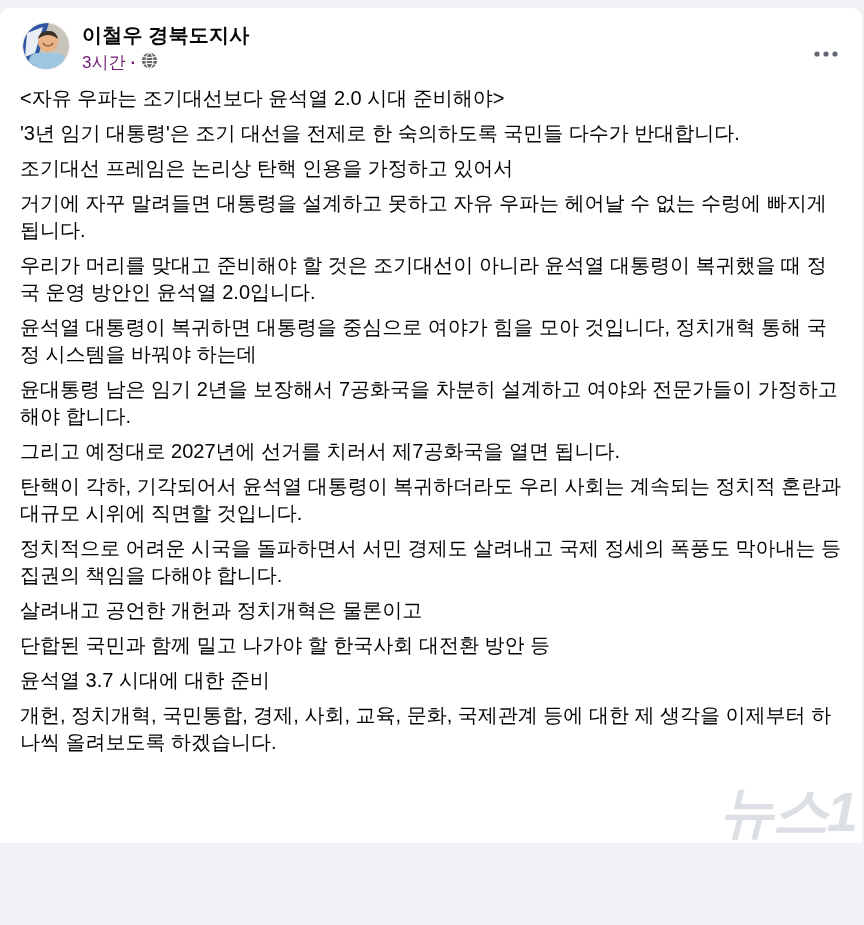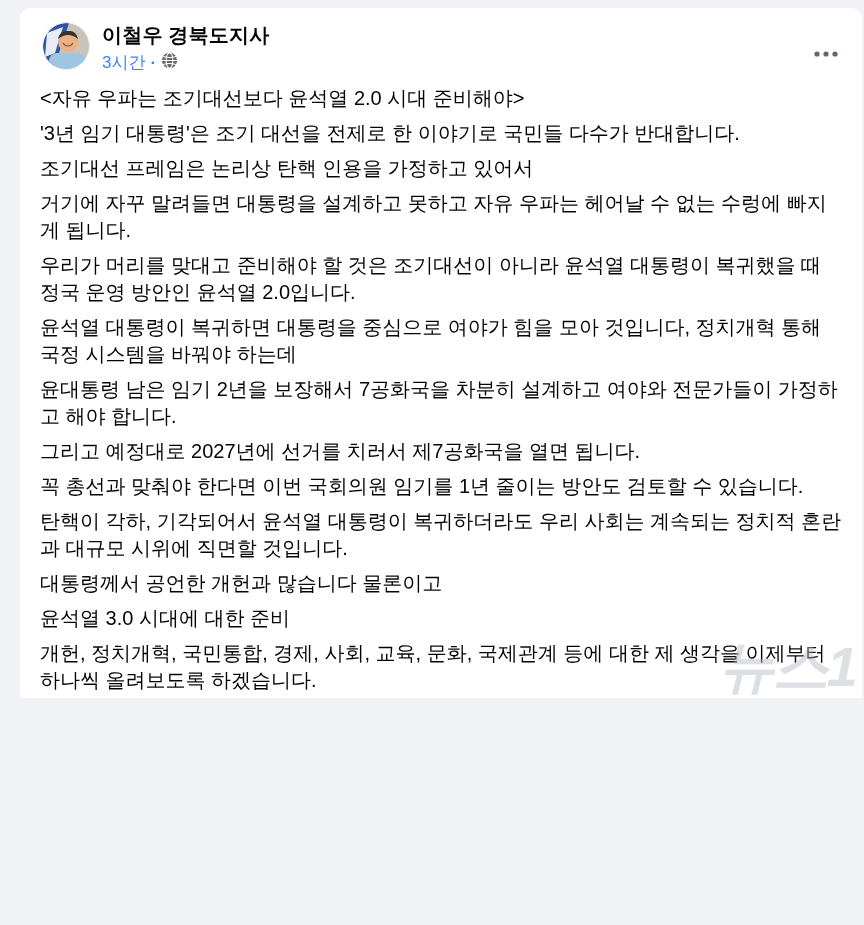--- a/index.html
+++ b/index.html
@@ -3,24 +3,24 @@
 <meta charset="utf-8">
 <style>
   * { margin: 0; padding: 0; box-sizing: border-box; }
   html, body { width: 864px; height: 925px; overflow: hidden; }
   body {
     background: #f0f2f5;
     font-family: "Liberation Sans", sans-serif;
   }
   .card {
     position: relative;
-    margin: 8px 2px 0 20px;
+    margin: 8px 2px 0 0;
     background: #ffffff;
     border-radius: 10px 10px 0 0;
-    height: 690px;
+    height: 835px;
     overflow: hidden;
   }
   .header {
     display: flex;
     align-items: flex-start;
     padding: 14px 20px 4px 22px;
     position: relative;
   }
   .avatar {
     width: 48px; height: 48px;
@@ -34,21 +34,21 @@
     font-size: 20px;
     font-weight: 700;
     color: #050505;
     line-height: 25px;
     letter-spacing: .2px;
   }
   .meta-row {
     display: flex;
     align-items: center;
     margin-top: 3px;
-    color: #3b82f6;
+    color: #701a75;
     font-size: 17px;
     line-height: 20px;
   }
   .meta-sep { margin: 0 5px; font-weight: 700; }
   .globe { display: inline-block; margin-top: 1px; }
   .more-btn {
     position: absolute;
     top: 28px; right: 18px;
     width: 36px; height: 36px;
     border: none; background: transparent;
@@ -126,28 +126,29 @@
       <svg width="26" height="8" viewBox="0 0 26 8">
         <circle cx="4" cy="4" r="2.6" fill="#606770"></circle>
         <circle cx="13" cy="4" r="2.6" fill="#606770"></circle>
         <circle cx="22" cy="4" r="2.6" fill="#606770"></circle>
       </svg>
     </button>
   </div>
 
   <div class="content">
     <p>&lt;자유 우파는 조기대선보다 윤석열 2.0 시대 준비해야&gt;</p>
-    <p>'3년 임기 대통령'은 조기 대선을 전제로 한 이야기로 국민들 다수가 반대합니다.</p>
+    <p>'3년 임기 대통령'은 조기 대선을 전제로 한 숙의하도록 국민들 다수가 반대합니다.</p>
     <p>조기대선 프레임은 논리상 탄핵 인용을 가정하고 있어서</p>
     <p>거기에 자꾸 말려들면 대통령을 설계하고 못하고 자유 우파는 헤어날 수 없는 수렁에 빠지게 됩니다.</p>
     <p>우리가 머리를 맞대고 준비해야 할 것은 조기대선이 아니라 윤석열 대통령이 복귀했을 때 정국 운영 방안인 윤석열 2.0입니다.</p>
     <p>윤석열 대통령이 복귀하면 대통령을 중심으로 여야가 힘을 모아 것입니다, 정치개혁 통해 국정 시스템을 바꿔야 하는데</p>
     <p>윤대통령 남은 임기 2년을 보장해서 7공화국을 차분히 설계하고 여야와 전문가들이 가정하고 해야 합니다.</p>
     <p>그리고 예정대로 2027년에 선거를 치러서 제7공화국을 열면 됩니다.</p>
-    <p>꼭 총선과 맞춰야 한다면 이번 국회의원 임기를 1년 줄이는 방안도 검토할 수 있습니다.</p>
     <p>탄핵이 각하, 기각되어서 윤석열 대통령이 복귀하더라도 우리 사회는 계속되는 정치적 혼란과 대규모 시위에 직면할 것입니다.</p>
-    <p>대통령께서 공언한 개헌과 많습니다 물론이고</p>
-    <p>윤석열 3.0 시대에 대한 준비</p>
+    <p>정치적으로 어려운 시국을 돌파하면서 서민 경제도 살려내고 국제 정세의 폭풍도 막아내는 등 집권의 책임을 다해야 합니다.</p>
+    <p>살려내고 공언한 개헌과 정치개혁은 물론이고</p>
+    <p>단합된 국민과 함께 밀고 나가야 할 한국사회 대전환 방안 등</p>
+    <p>윤석열 3.7 시대에 대한 준비</p>
     <p>개헌, 정치개혁, 국민통합, 경제, 사회, 교육, 문화, 국제관계 등에 대한 제 생각을 이제부터 하나씩 올려보도록 하겠습니다.</p>
   </div>
 
   <div class="watermark">뉴스1</div>
 </div>
 
 </body></html>

